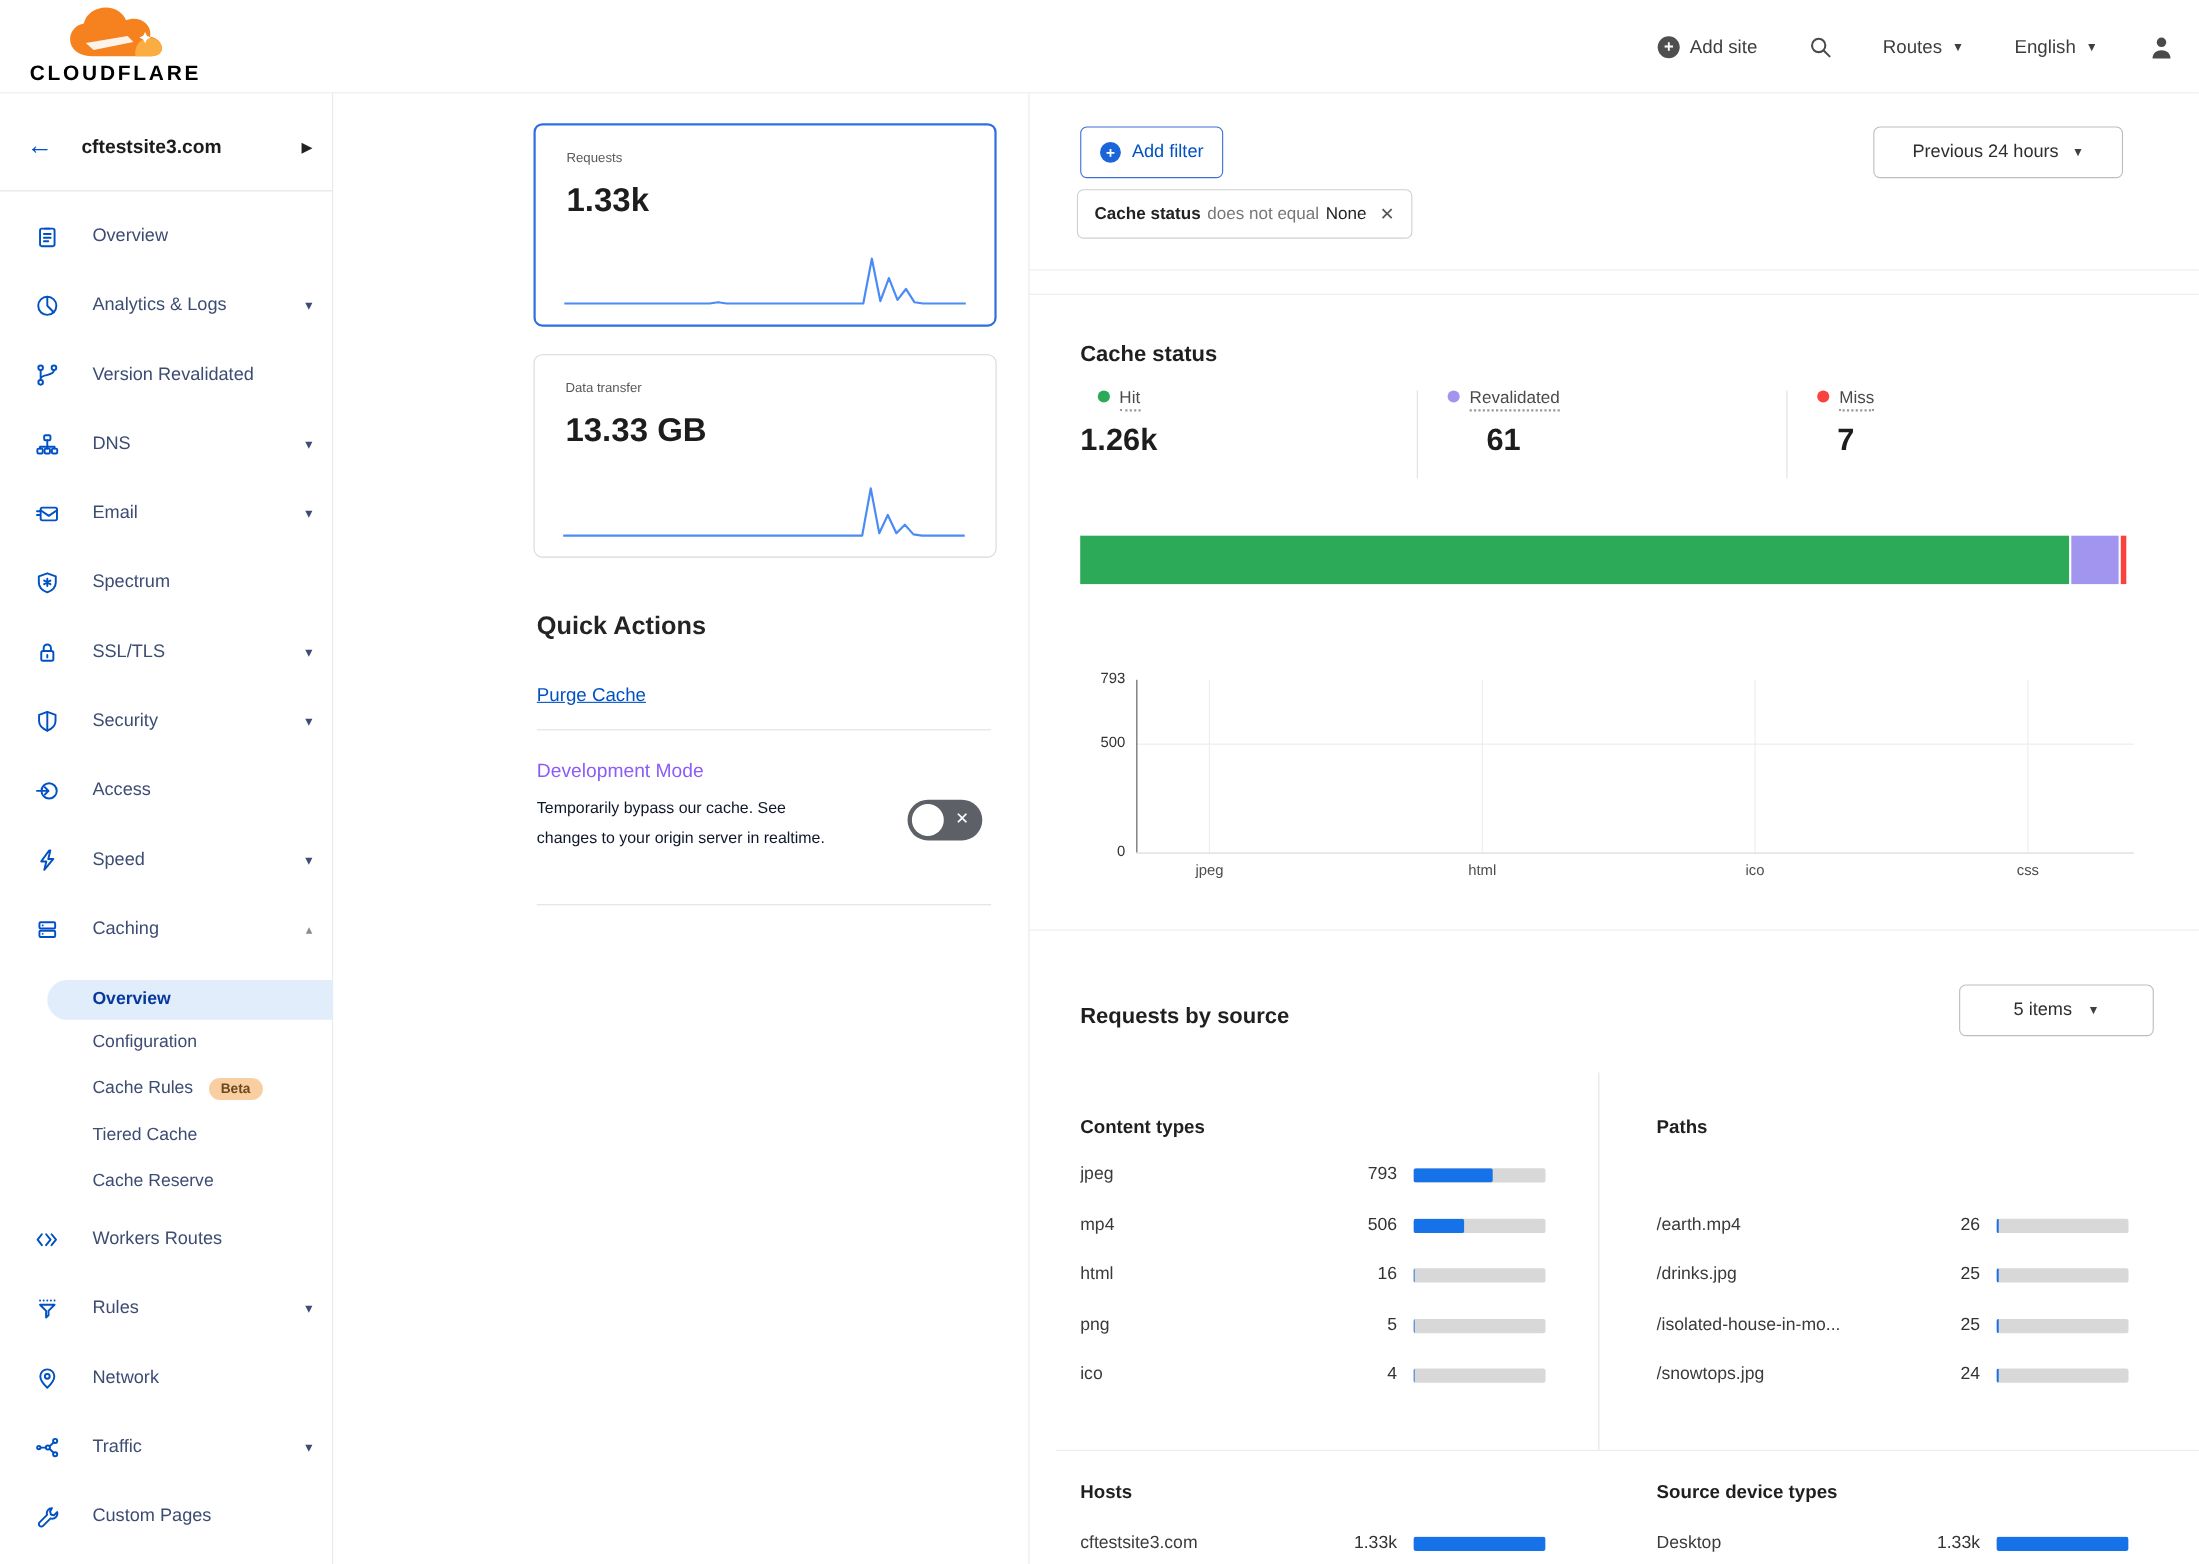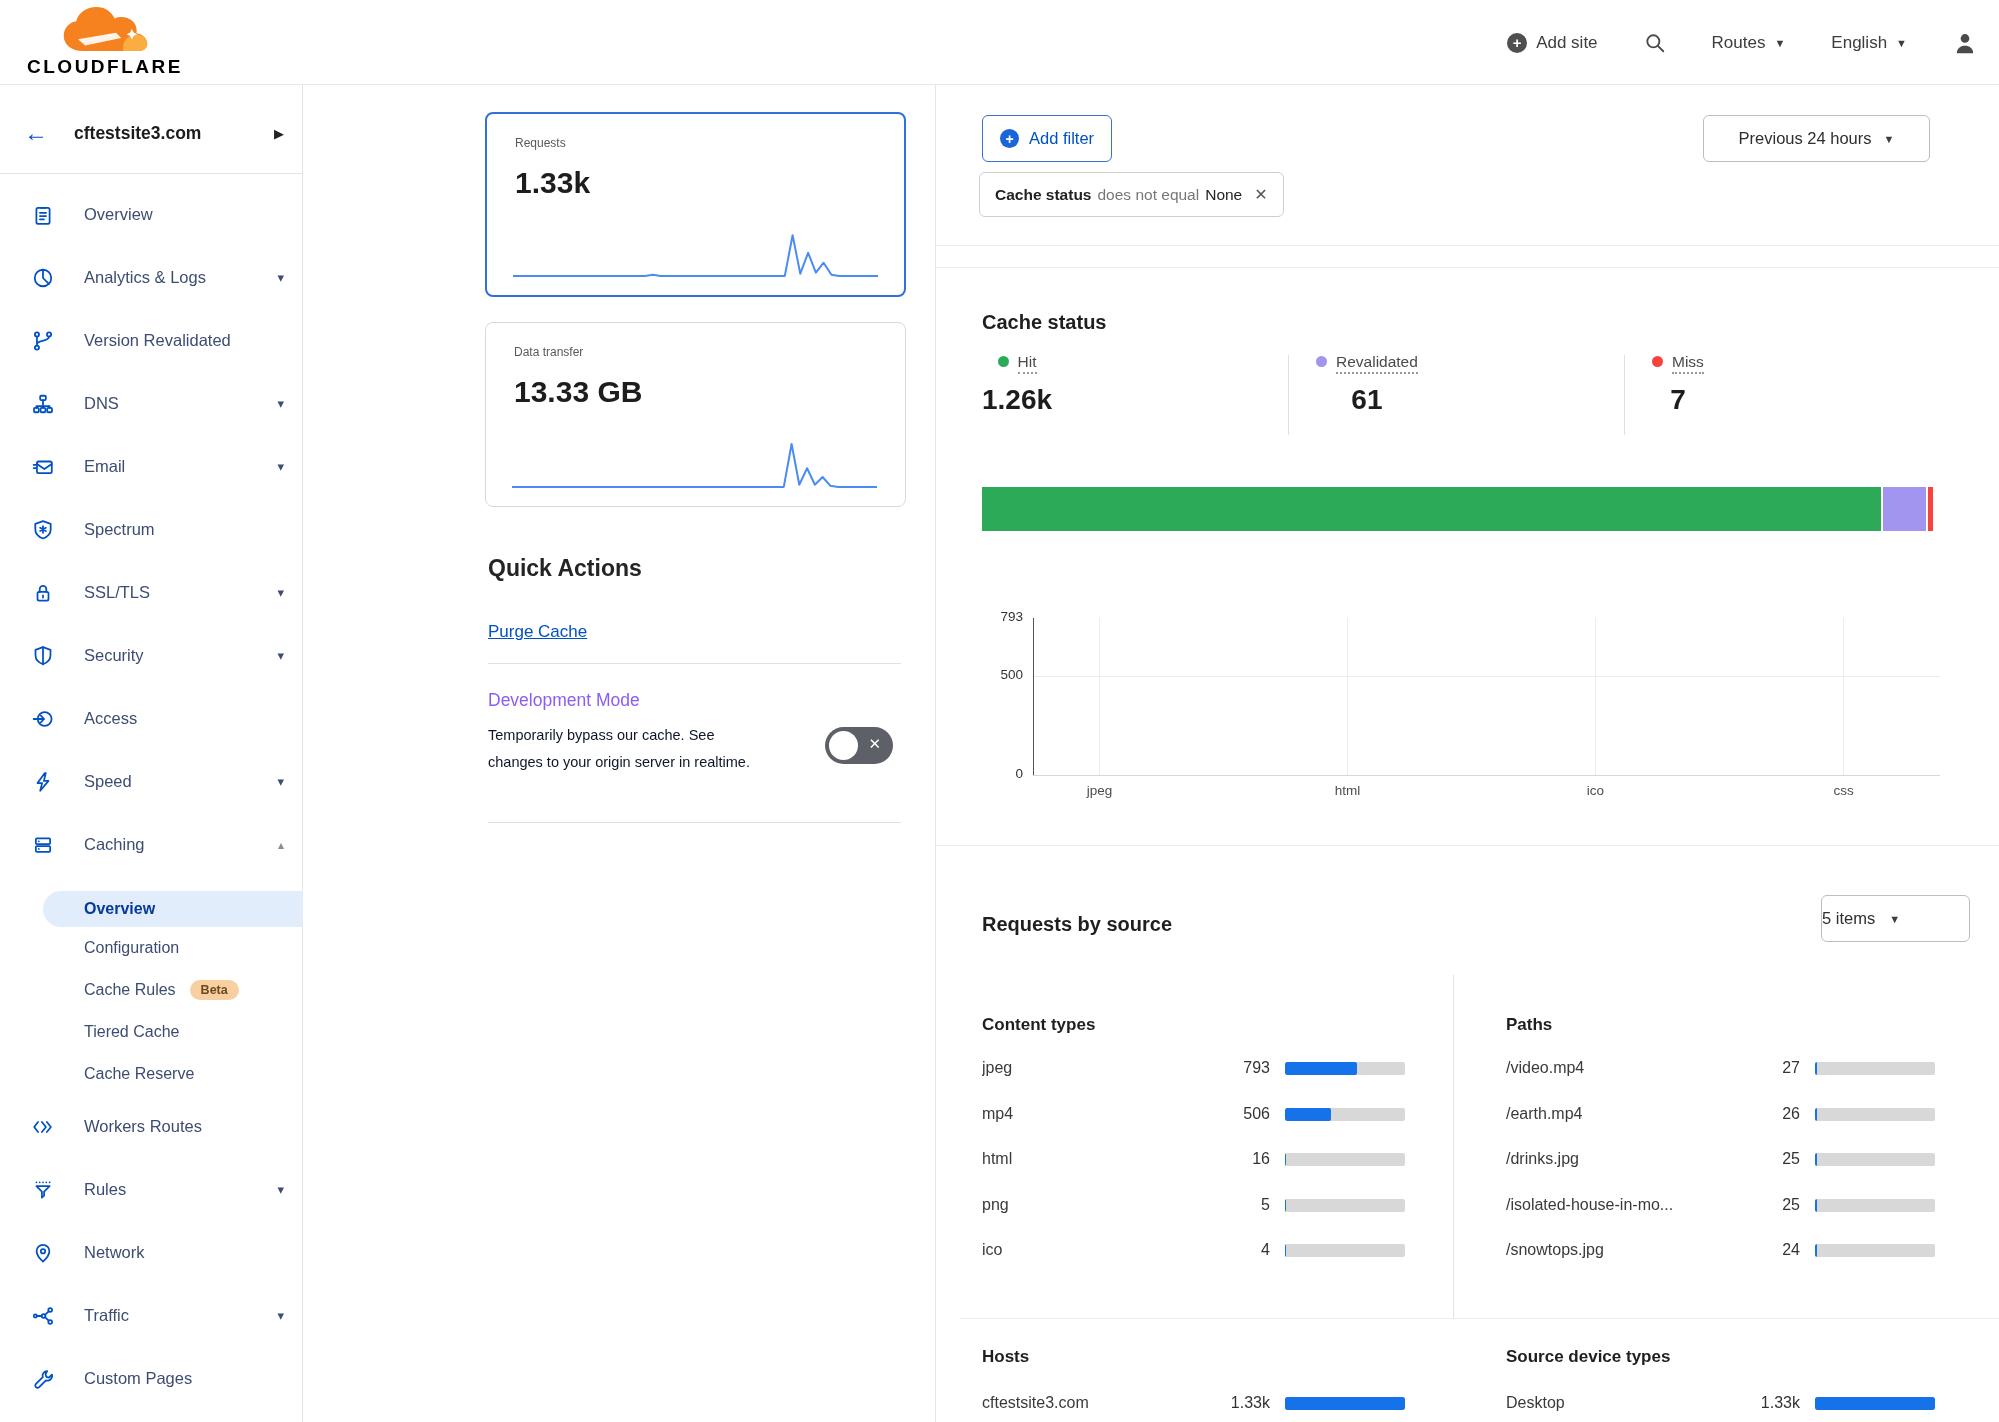--- a/index.html
+++ b/index.html
@@ -74,21 +74,21 @@
   #stackbar { position:absolute; left:46px; top:402px; width:951px; height:44px; display:flex; gap:2px; }
   #stackbar div { height:100%; }
   #plot { position:absolute; left:97px; top:533px; width:907px; height:157px; }
   .yaxis { position:absolute; left:0; top:0; bottom:0; width:1px; background:#555; }
   .grid-h { position:absolute; left:0; right:0; height:1px; background:#ececec; }
   .grid-v { position:absolute; top:0; bottom:0; width:1px; background:#ededed; }
   .baseline { position:absolute; left:0; right:0; bottom:-1px; height:1px; background:#d7d7d7; }
   .ytick { position:absolute; width:60px; text-align:right; font-size:13.5px; color:#333; }
   .slot { position:absolute; bottom:0; width:113px; display:flex; flex-direction:column-reverse; }
   .xlab { position:absolute; top:698px; width:113px; text-align:center; font-size:13.5px; color:#4d4d4d; }
-  #items-dd { position:absolute; left:845px; top:810px; width:149px; height:47px; border:1px solid #bdbdbd; font-size:16.5px; color:#2e2e2e; gap:14px;margin-left:40px; }
+  #items-dd { position:absolute; left:845px; top:810px; width:177px; height:47px; border:1px solid #bdbdbd; font-size:16.5px; color:#2e2e2e; justify-content:center; gap:14px; }
   .tbl-head { position:absolute; font-size:17px; font-weight:700; color:#1f1f1f; }
   .trow { position:absolute; height:36px; display:flex; align-items:center; }
   .trow .tl { flex:1; font-size:16px; color:#3a3a3a; white-space:nowrap; overflow:hidden; }
   .trow .tv { width:70px; text-align:right; font-size:16px; color:#333; }
   .trow .tbar { width:120px; height:13px; border-radius:2px; background:#d8d8d8; margin-left:15px; overflow:hidden; }
   .trow .tbar div { height:100%; border-radius:2px; }
   .col-div { position:absolute; left:517px; top:890px; width:1px; height:343px; background:#e3e3e3; }
 </style>
 </head>
 <body>
@@ -478,27 +478,20 @@
         </span>
     </div>
     <div class="trow" style="left:46px; top:1147px; width:423px;">
       <span class="tl">ico</span>
         <span class="tv">4</span>
       <span class="tbar">
           <div style="background: rgb(22, 114, 232); width: 0.300752%;"></div>
         </span>
     </div>
 
-    <div class="trow" style="left:570px; top:965px; width:429px;">
-      <span class="tl">/video.mp4</span>
-        <span class="tv">27</span>
-      <span class="tbar">
-          <div style="background: rgb(22, 114, 232); width: 2.03008%;"></div>
-        </span>
-    </div>
     <div class="trow" style="left:570px; top:1011px; width:429px;">
       <span class="tl">/earth.mp4</span>
         <span class="tv">26</span>
       <span class="tbar">
           <div style="background: rgb(22, 114, 232); width: 1.95489%;"></div>
         </span>
     </div>
     <div class="trow" style="left:570px; top:1056px; width:429px;">
       <span class="tl">/drinks.jpg</span>
         <span class="tv">25</span>

